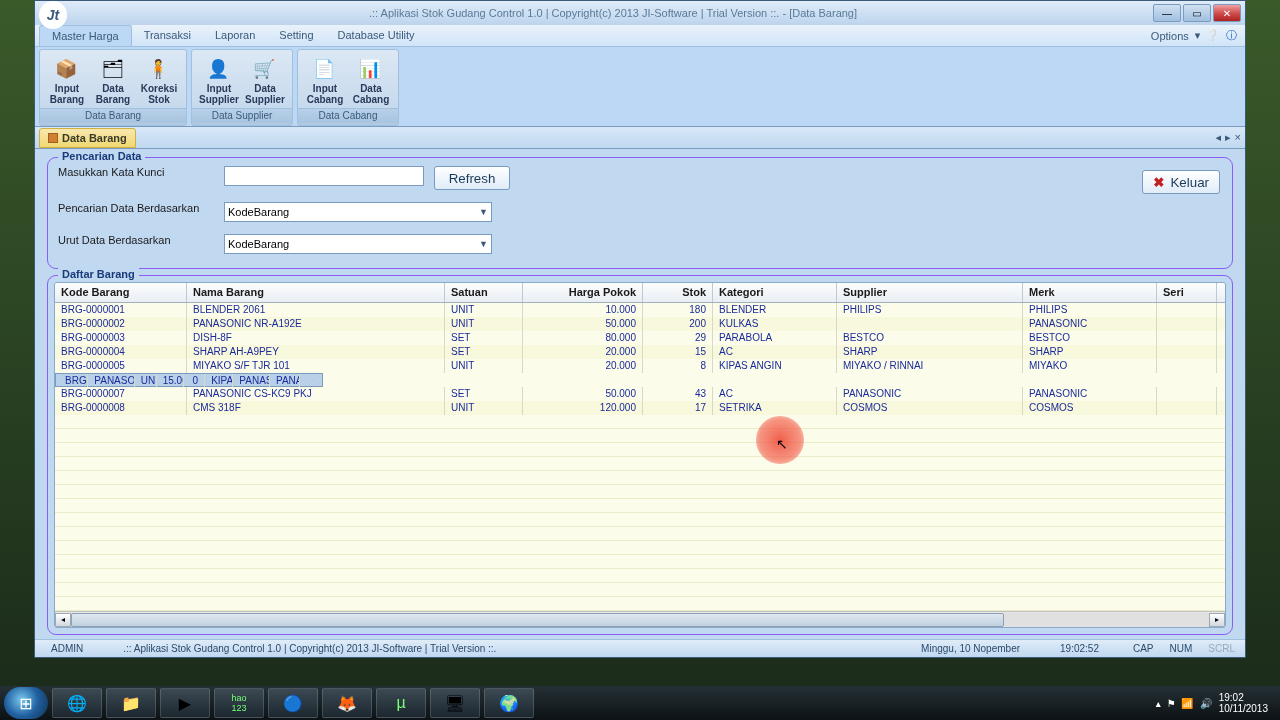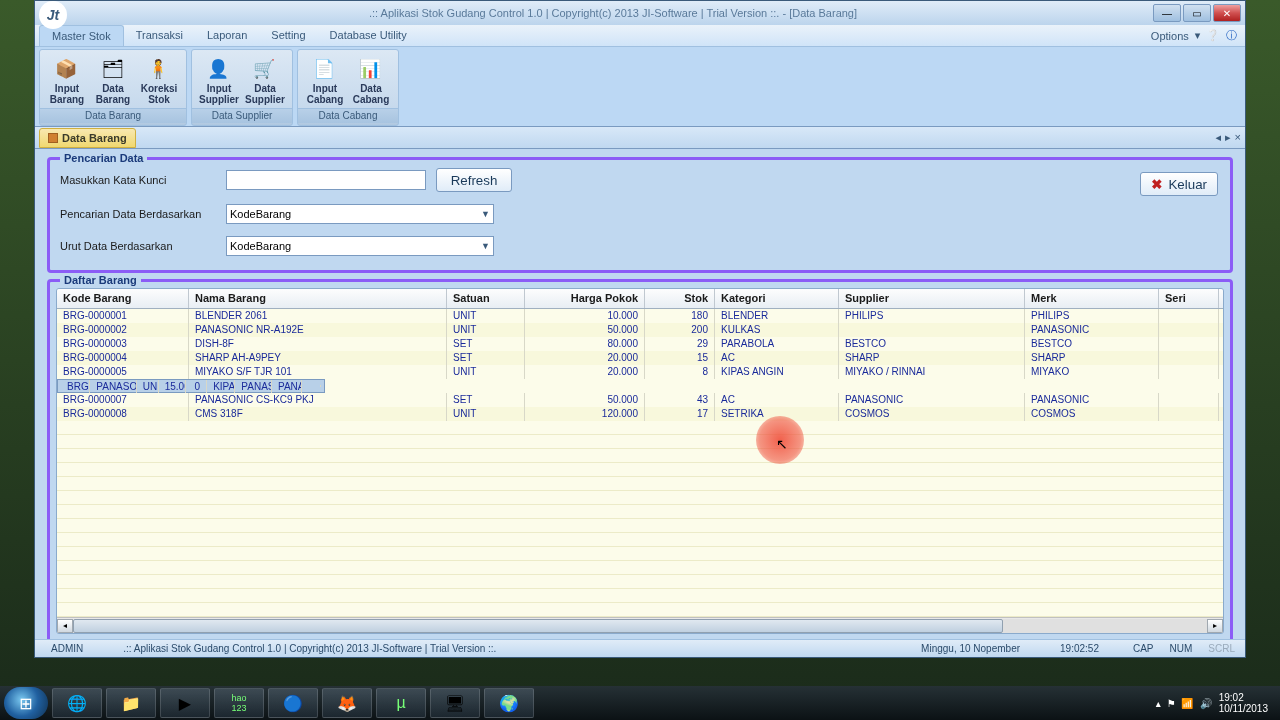--- a/index.html
+++ b/index.html
@@ -21,23 +21,23 @@
 .ribgroup .items { display: flex; padding: 2px 4px 0; }
 .ribitem { width: 46px; display: flex; flex-direction: column; align-items: center; padding: 2px 2px; cursor: pointer; border: 1px solid transparent; border-radius: 3px; }
 .ribicon { width: 28px; height: 28px; display: flex; align-items: center; justify-content: center; font-size: 18px; }
 .ribitem .lbl { font-size: 10px; text-align: center; line-height: 11px; color: #2a3a5a; font-weight: bold; }
 .ribgroup .grplbl { text-align: center; font-size: 10px; color: #3a5a7a; padding: 1px 0 2px; background: linear-gradient(180deg, #b8d0e8, #a8c4e0); border-top: 1px solid #a0c0e0; }
 .tabstrip { height: 22px; background: linear-gradient(180deg, #d8e8f8, #c0d8f0); display: flex; align-items: center; padding: 0 4px; border-bottom: 1px solid #7a9ac0; }
 .doctab { height: 20px; background: linear-gradient(180deg, #f8e8b0, #f0d870); border: 1px solid #d0b040; border-radius: 3px 3px 0 0; padding: 2px 8px; display: flex; align-items: center; gap: 4px; font-weight: bold; color: #3a3a2a; }
 .doctab .sq { width: 10px; height: 10px; background: #d08030; border: 1px solid #a06020; }
 .tabstrip .tright { margin-left: auto; display: flex; gap: 4px; color: #3a5a7a; }
 .content { flex: 1; background: #c0d8f0; padding: 8px 12px; overflow: hidden; display: flex; flex-direction: column; }
-.groupbox { border: 3px solid #8b5cf6; border-radius: 4px; padding: 8px 10px; margin-bottom: 6px; position: relative; }
+.groupbox { border: 1px solid #8b5cf6; border-radius: 9px; padding: 8px 10px; margin-bottom: 6px; position: relative; }
 .groupbox .legend { position: absolute; top: -8px; left: 10px; background: #c0d8f0; padding: 0 4px; color: #1a3a7a; font-weight: bold; }
-.searchrow { display: flex; align-items: center; gap: 10px; margin-bottom: 6px; }
+.searchrow { display: flex; align-items: flex-start; gap: 10px; margin-bottom: 6px; }
 .searchrow .label { width: 156px; color: #1a1a1a; }
 .txt { width: 200px; height: 20px; border: 1px solid #7a9ac0; background: #fff; padding: 1px 3px; }
 .sel { width: 268px; height: 20px; border: 1px solid #7a9ac0; background: #fff; padding: 1px 3px; display: flex; align-items: center; justify-content: space-between; }
 .sel .arr { font-size: 9px; color: #3a5a7a; }
 .btn { height: 24px; min-width: 76px; border: 1px solid #7a9ac0; background: linear-gradient(180deg, #fff, #e0ecf8); border-radius: 3px; display: inline-flex; align-items: center; justify-content: center; gap: 6px; padding: 0 10px; cursor: pointer; color: #1a3a5a; }
 .btn.keluar { position: absolute; right: 12px; top: 12px; text-align: center; }
 .btncol { display: flex; flex-direction: column; gap: 6px; margin-left: 30px; }
 .searchleft { display: flex; flex-direction: column; gap: 6px; }
 .searchflex { display: flex; }
 .tablewrap { border: 1px solid #8aaacc; border-radius: 3px; flex: 1; display: flex; flex-direction: column; overflow: hidden; }
@@ -79,21 +79,21 @@
       <div class="logo">Jt</div>
       <div class="title">.::  Aplikasi Stok Gudang Control 1.0   |  Copyright(c) 2013 JI-Software  |  Trial Version  ::. - [Data Barang]</div>
       <div class="winbtns">
         <div class="winbtn">—</div>
         <div class="winbtn">▭</div>
         <div class="winbtn close">✕</div>
       </div>
     </div>
 
     <div class="menubar">
-      <div class="menutab active">Master Stok</div>
+      <div class="menutab active">Master Harga</div>
       <div class="menutab">Transaksi</div>
       <div class="menutab">Laporan</div>
       <div class="menutab">Setting</div>
       <div class="menutab">Database Utility</div>
       <div class="right">
         <span>Options</span>
         <span>▾</span>
         <span style="color:#2060c0">❔</span>
         <span style="color:#2060c0">ⓘ</span>
       </div>

